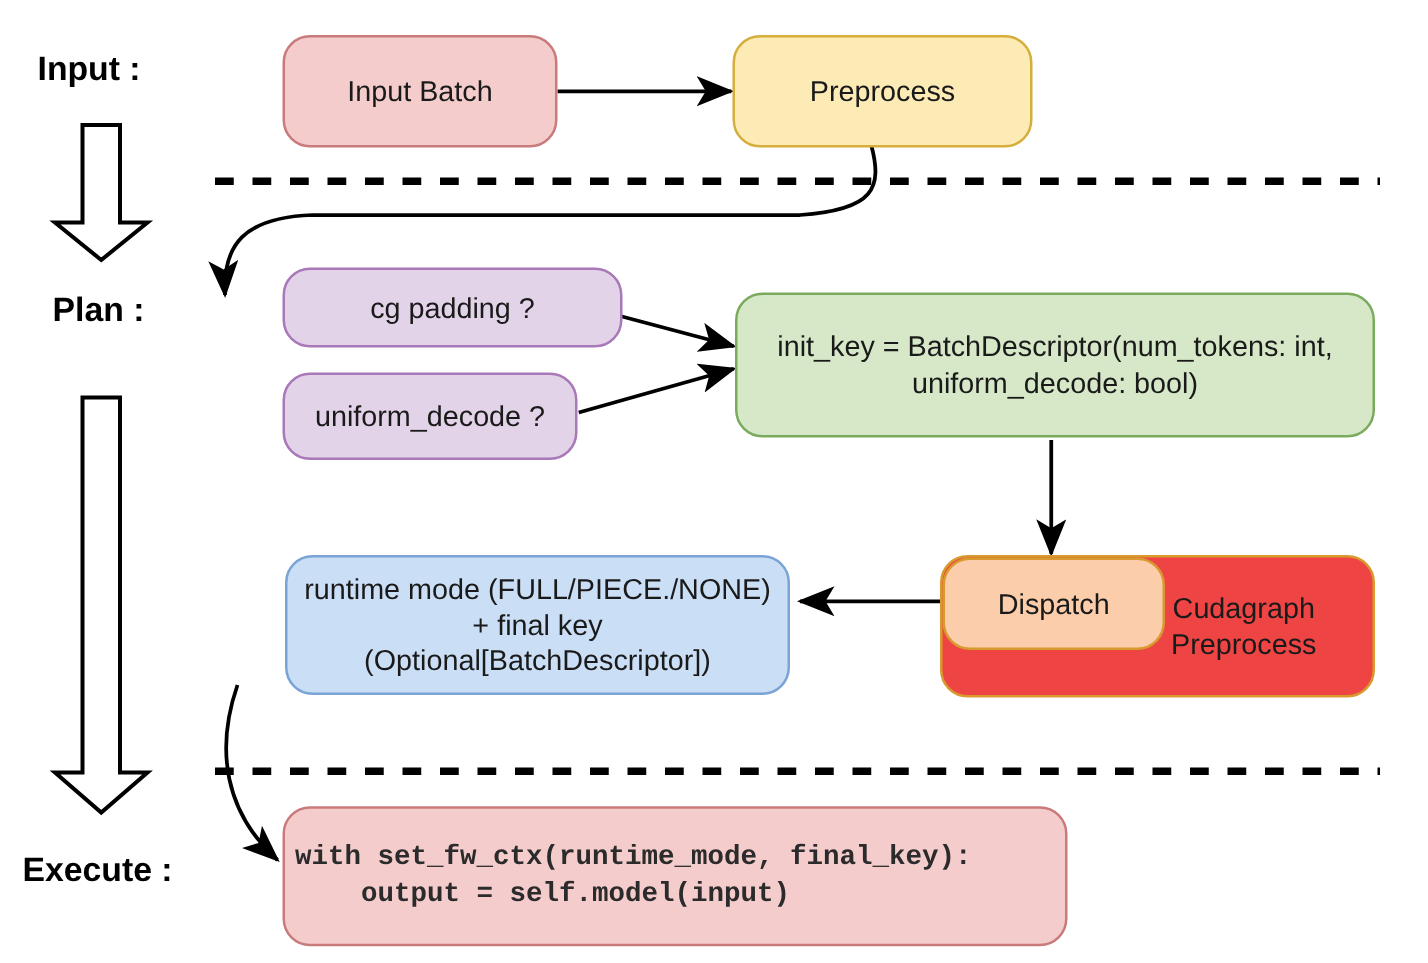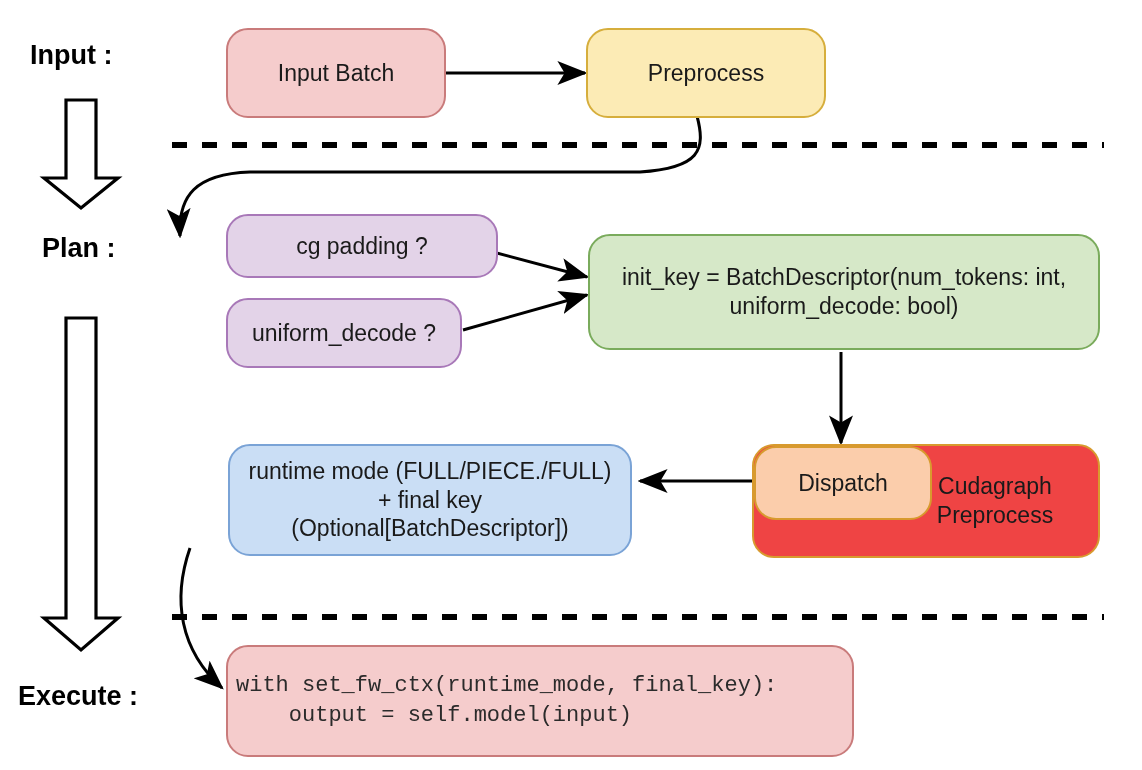--- a/index.html
+++ b/index.html
@@ -83,20 +83,21 @@
     border-color: #c97b7b;
     font-family: "Liberation Mono", monospace;
     font-size: 22px;
     color: #2b2b2b;
     justify-content: flex-start;
     align-items: center;
     text-align: left;
     line-height: 1.35;
     white-space: pre;
     padding-left: 8px;
+    font-weight: bold;
   }
   .node-orange-outer > .oo-label {
     position: absolute;
     right: 18px;
     top: 50%;
     transform: translateY(-50%);
     width: 170px;
     text-align: center;
     line-height: 1.26;
   }
@@ -168,21 +169,21 @@
       <div>Cudagraph</div>
       <div>Preprocess</div>
     </div>
   </div>
 
   <div class="node node-orange-inner" style="left:754px; top:446px; width:178px; height:74px;">
     <span>Dispatch</span>
   </div>
 
   <div class="node node-blue" style="left:228px; top:444px; width:404px; height:112px; flex-direction:column;">
-    <span>runtime mode (FULL/PIECE./FULL)</span>
+    <span>runtime mode (FULL/PIECE./NONE)</span>
     <span>+ final key (Optional[BatchDescriptor])</span>
   </div>
 
   <div class="node node-code" style="left:226px; top:645px; width:628px; height:112px; flex-direction:column; align-items:flex-start; justify-content:center;">
     <span>with set_fw_ctx(runtime_mode, final_key):</span>
     <span>    output = self.model(input)</span>
   </div>
 
 </div>
 

